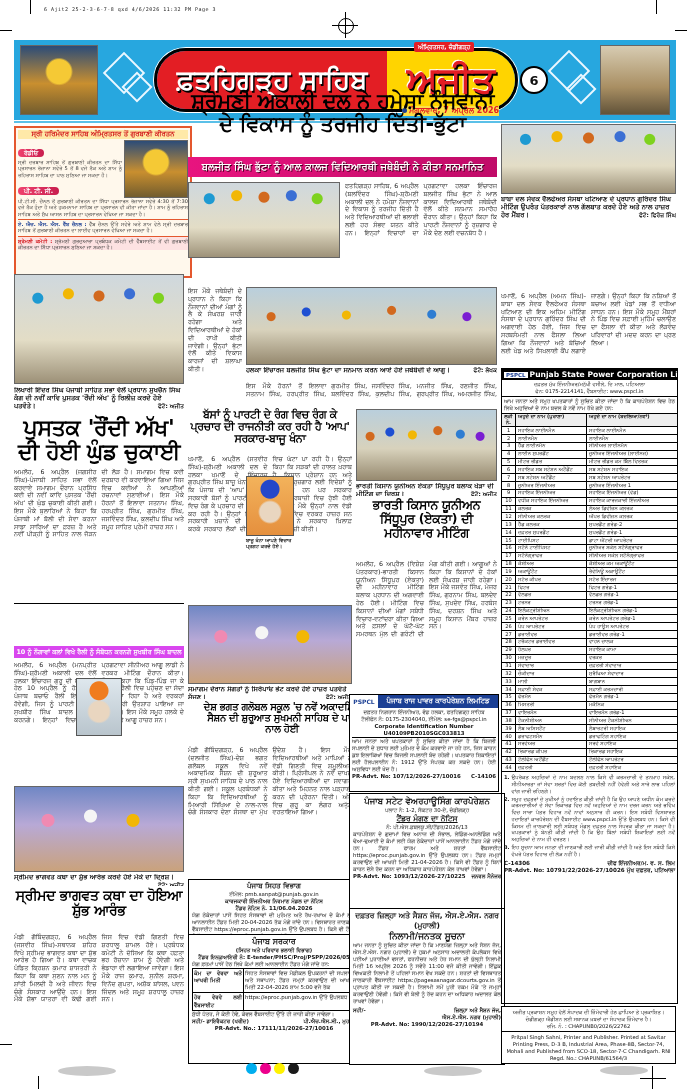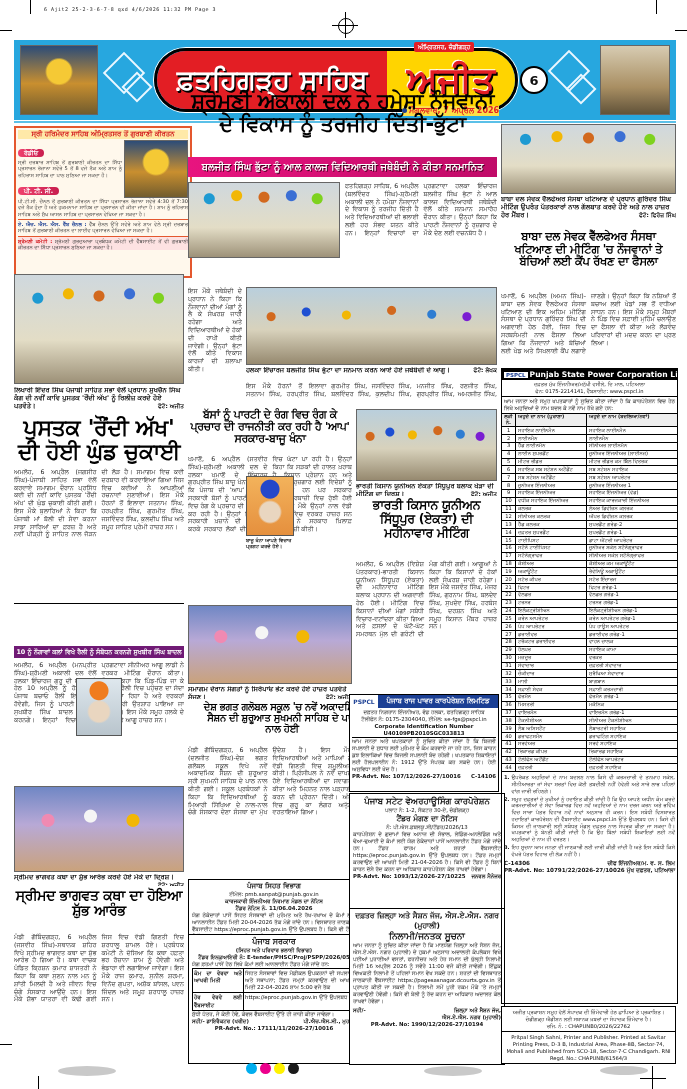--- a/index.html
+++ b/index.html
@@ -55,21 +55,21 @@
     linear-gradient(180deg,#f3b35c 0%,#e58f3d 100%);box-shadow:inset 0 0 0 1px #555}
   
   .hl{font-weight:700;text-align:center;line-height:1.1;color:#000;letter-spacing:-.3px}
   .bd{font-size:6.3px;line-height:1.24;text-align:justify;color:#1c1c1c;overflow:hidden}
   .c2{column-count:2;column-gap:5px}
   .c3{column-count:3;column-gap:5px}
   .cap{font-size:6.7px;font-weight:700;line-height:1.18;color:#000;overflow:hidden}
   .cr{float:right;font-size:5.8px}
   .subbar{background:linear-gradient(90deg,#e8147f,#c00b68);color:#fff;font-weight:700;
           display:flex;align-items:center;justify-content:center;text-shadow:1px 1px 0 #40001f}
-  .redbar{background:#701a75;color:#fff;font-weight:700;display:flex;align-items:center;justify-content:center}
+  .redbar{background:#d946ef;color:#fff;font-weight:700;display:flex;align-items:center;justify-content:center}
   
   .nb{border:1px solid #000;background:#fff;overflow:hidden;font-size:5.4px;line-height:1.3;padding:2px 3px;text-align:justify}
   .nb .t{font-weight:700;text-align:center;text-align:center}
   .row{display:flex;justify-content:space-between;font-weight:700}
   
   .kbox{border:2px solid #e4572e;background:#fff8ec;overflow:hidden;padding:2px}
   .kbox .kt{color:#d11016;font-weight:700;font-size:6.9px;text-align:center;background:#ffe9a8;line-height:1.3}
   .pill{display:inline-block;background:linear-gradient(90deg,#f0426e,#c81e4e);color:#fff;font-weight:700;
         font-size:6.2px;padding:0 6px;border-radius:6px;margin:1px 0}
   .ktx{font-size:5.1px;line-height:1.25;color:#333;text-align:justify}
@@ -248,21 +248,21 @@
       <div class="row">
           <span>PR-Advt. No: 107/12/2026-27/10016</span>
           <span>C-14106</span>
         </div>
     </div>
   </div>
 
   <div class="abs nb" style="left:349px;top:793px;width:148px;height:112px">
     <div class="t" style="font-size:8.5px">ਪੰਜਾਬ ਸਟੇਟ ਵੇਅਰਹਾਊਸਿੰਗ ਕਾਰਪੋਰੇਸ਼ਨ</div>
     <div class="t" style="font-weight:400">ਪਲਾਟ ਨੰ: 1-2, ਸੈਕਟਰ 30-ਏ, ਚੰਡੀਗੜ੍ਹ</div>
-    <div class="t" style="font-size:7.5px;">ਟੈਂਡਰ ਮੰਗਣ ਦਾ ਨੋਟਿਸ</div>
+    <div class="t" style="font-size:7.5px;text-decoration:underline">ਟੈਂਡਰ ਮੰਗਣ ਦਾ ਨੋਟਿਸ</div>
     <div class="t" style="font-weight:400">ਨੰ: ਪੀ.ਐਸ.ਡਬਲਯੂ.ਸੀ/ਟੈਂਡਰ/2026/13</div>
     <div>ਕਾਰਪੋਰੇਸ਼ਨ ਦੇ ਗੁਦਾਮਾਂ ਵਿਚ ਅਨਾਜ ਦੀ ਸੰਭਾਲ, ਲੋਡਿੰਗ-ਅਨਲੋਡਿੰਗ ਅਤੇ ਢੋਆ-ਢੁਆਈ ਦੇ ਕੰਮਾਂ ਲਈ ਯੋਗ ਠੇਕੇਦਾਰਾਂ ਪਾਸੋਂ ਆਨਲਾਈਨ ਟੈਂਡਰ ਮੰਗੇ ਜਾਂਦੇ ਹਨ। ਟੈਂਡਰ ਫਾਰਮ ਅਤੇ ਸ਼ਰਤਾਂ ਵੈੱਬਸਾਈਟ https://eproc.punjab.gov.in ਉੱਤੇ ਉਪਲਬਧ ਹਨ। ਟੈਂਡਰ ਜਮ੍ਹਾਂ ਕਰਵਾਉਣ ਦੀ ਆਖਰੀ ਮਿਤੀ 21-04-2026 ਹੈ। ਕਿਸੇ ਵੀ ਟੈਂਡਰ ਨੂੰ ਬਿਨਾਂ ਕਾਰਨ ਦੱਸੇ ਰੱਦ ਕਰਨ ਦਾ ਅਧਿਕਾਰ ਕਾਰਪੋਰੇਸ਼ਨ ਕੋਲ ਰਾਖਵਾਂ ਹੋਵੇਗਾ।</div>
     <div class="row">
         <span>PR-Advt. No: 1093/12/2026-27/10225</span>
         <span>ਜਨਰਲ ਮੈਨੇਜਰ</span>
       </div>
   </div>
 
   <div class="abs nb" style="left:349px;top:908px;width:148px;height:151px">
     <div class="t" style="font-size:7.5px">ਦਫ਼ਤਰ ਜ਼ਿਲ੍ਹਾ ਅਤੇ ਸੈਸ਼ਨ ਜੱਜ, ਐਸ.ਏ.ਐਸ. ਨਗਰ (ਮੁਹਾਲੀ)</div>
@@ -272,21 +272,20 @@
       <span>ਸਹੀ/-</span>
       <span style="text-align:right"><span>ਜ਼ਿਲ੍ਹਾ ਅਤੇ ਸੈਸ਼ਨ ਜੱਜ,</span><br><span>ਐਸ.ਏ.ਐਸ. ਨਗਰ (ਮੁਹਾਲੀ)</span></span>
     </div>
     <div class="t">PR-Advt. No: 1990/12/2026-27/10194</div>
   </div>
 
   <div class="abs photo ph-group" style="left:501px;top:124px;width:175px;height:70px"></div>
   <div class="abs cap" style="left:501px;top:196px;width:175px;height:30px">
     <span>ਬਾਬਾ ਦਲ ਸੇਵਕ ਵੈੱਲਫੇਅਰ ਸੰਸਥਾ ਖਟਿਆਣ ਦੇ ਪ੍ਰਧਾਨ ਗੁਰਿੰਦਰ ਸਿੰਘ ਮੀਟਿੰਗ ਉਪਰੰਤ ਪੱਤਰਕਾਰਾਂ ਨਾਲ ਗੱਲਬਾਤ ਕਰਦੇ ਹੋਏ ਅਤੇ ਨਾਲ ਹਾਜ਼ਰ ਹੋਰ ਮੈਂਬਰ।</span> <span class="cr">ਫੋਟੋ: ਫਿਰੋਜ਼ ਸਿੰਘ</span>
   </div>
-  <div class="abs hl" style="left:501px;top:230px;width:175px;height:58px;font-size:11.5px">ਬਾਬਾ ਦਲ ਸੇਵਕ ਵੈੱਲਫੇਅਰ ਸੰਸਥਾ ਖਟਿਆਣ ਦੀ ਮੀਟਿੰਗ 'ਚ ਨੌਜਵਾਨਾਂ ਤੇ ਬੱਚਿਆਂ ਲਈ ਕੈਂਪ ਰੱਖਣ ਦਾ ਫੈਸਲਾ</div>
   <div class="abs bd c2" style="left:501px;top:292px;width:175px;height:72px">ਖਮਾਣੋਂ, 6 ਅਪ੍ਰੈਲ (ਅਮਨ ਸਿੰਘ)-ਬਾਬਾ ਦਲ ਸੇਵਕ ਵੈੱਲਫੇਅਰ ਸੰਸਥਾ ਖਟਿਆਣ ਦੀ ਇਕ ਅਹਿਮ ਮੀਟਿੰਗ ਸੰਸਥਾ ਦੇ ਪ੍ਰਧਾਨ ਗੁਰਿੰਦਰ ਸਿੰਘ ਦੀ ਅਗਵਾਈ ਹੇਠ ਹੋਈ, ਜਿਸ ਵਿਚ ਸਰਬਸੰਮਤੀ ਨਾਲ ਫੈਸਲਾ ਲਿਆ ਗਿਆ ਕਿ ਨੌਜਵਾਨਾਂ ਅਤੇ ਬੱਚਿਆਂ ਲਈ ਖੇਡ ਅਤੇ ਸਿਖਲਾਈ ਕੈਂਪ ਲਗਾਏ ਜਾਣਗੇ। ਉਨ੍ਹਾਂ ਕਿਹਾ ਕਿ ਨਸ਼ਿਆਂ ਤੋਂ ਬਚਾਅ ਲਈ ਖੇਡਾਂ ਸਭ ਤੋਂ ਵਧੀਆ ਸਾਧਨ ਹਨ। ਇਸ ਮੌਕੇ ਸਮੂਹ ਮੈਂਬਰਾਂ ਨੇ ਪਿੰਡ ਵਿਚ ਸਫ਼ਾਈ ਮੁਹਿੰਮ ਚਲਾਉਣ ਦਾ ਫੈਸਲਾ ਵੀ ਕੀਤਾ ਅਤੇ ਲੋੜਵੰਦ ਪਰਿਵਾਰਾਂ ਦੀ ਮਦਦ ਕਰਨ ਦਾ ਪ੍ਰਣ ਲਿਆ।</div>
 
   <div class="abs" style="left:501px;top:368px;width:175px;height:634px;border:1px solid #000;overflow:hidden">
     <div class="pshead">
       <span class="pslogo">PSPCL</span>
       <span class="pstitle">Punjab State Power Corporation Limited</span>
     </div>
     <div style="font-size:5.2px;text-align:center;line-height:1.3;border-bottom:1px solid #000;padding:1px">
       <span>ਦਫ਼ਤਰ ਮੁੱਖ ਇੰਜਨੀਅਰ/ਮਨੁੱਖੀ ਵਸੀਲੇ, ਦਿ ਮਾਲ, ਪਟਿਆਲਾ</span><br>
       <span>ਫੋਨ: 0175-2214141, ਵੈੱਬਸਾਈਟ: www.pspcl.in</span>

